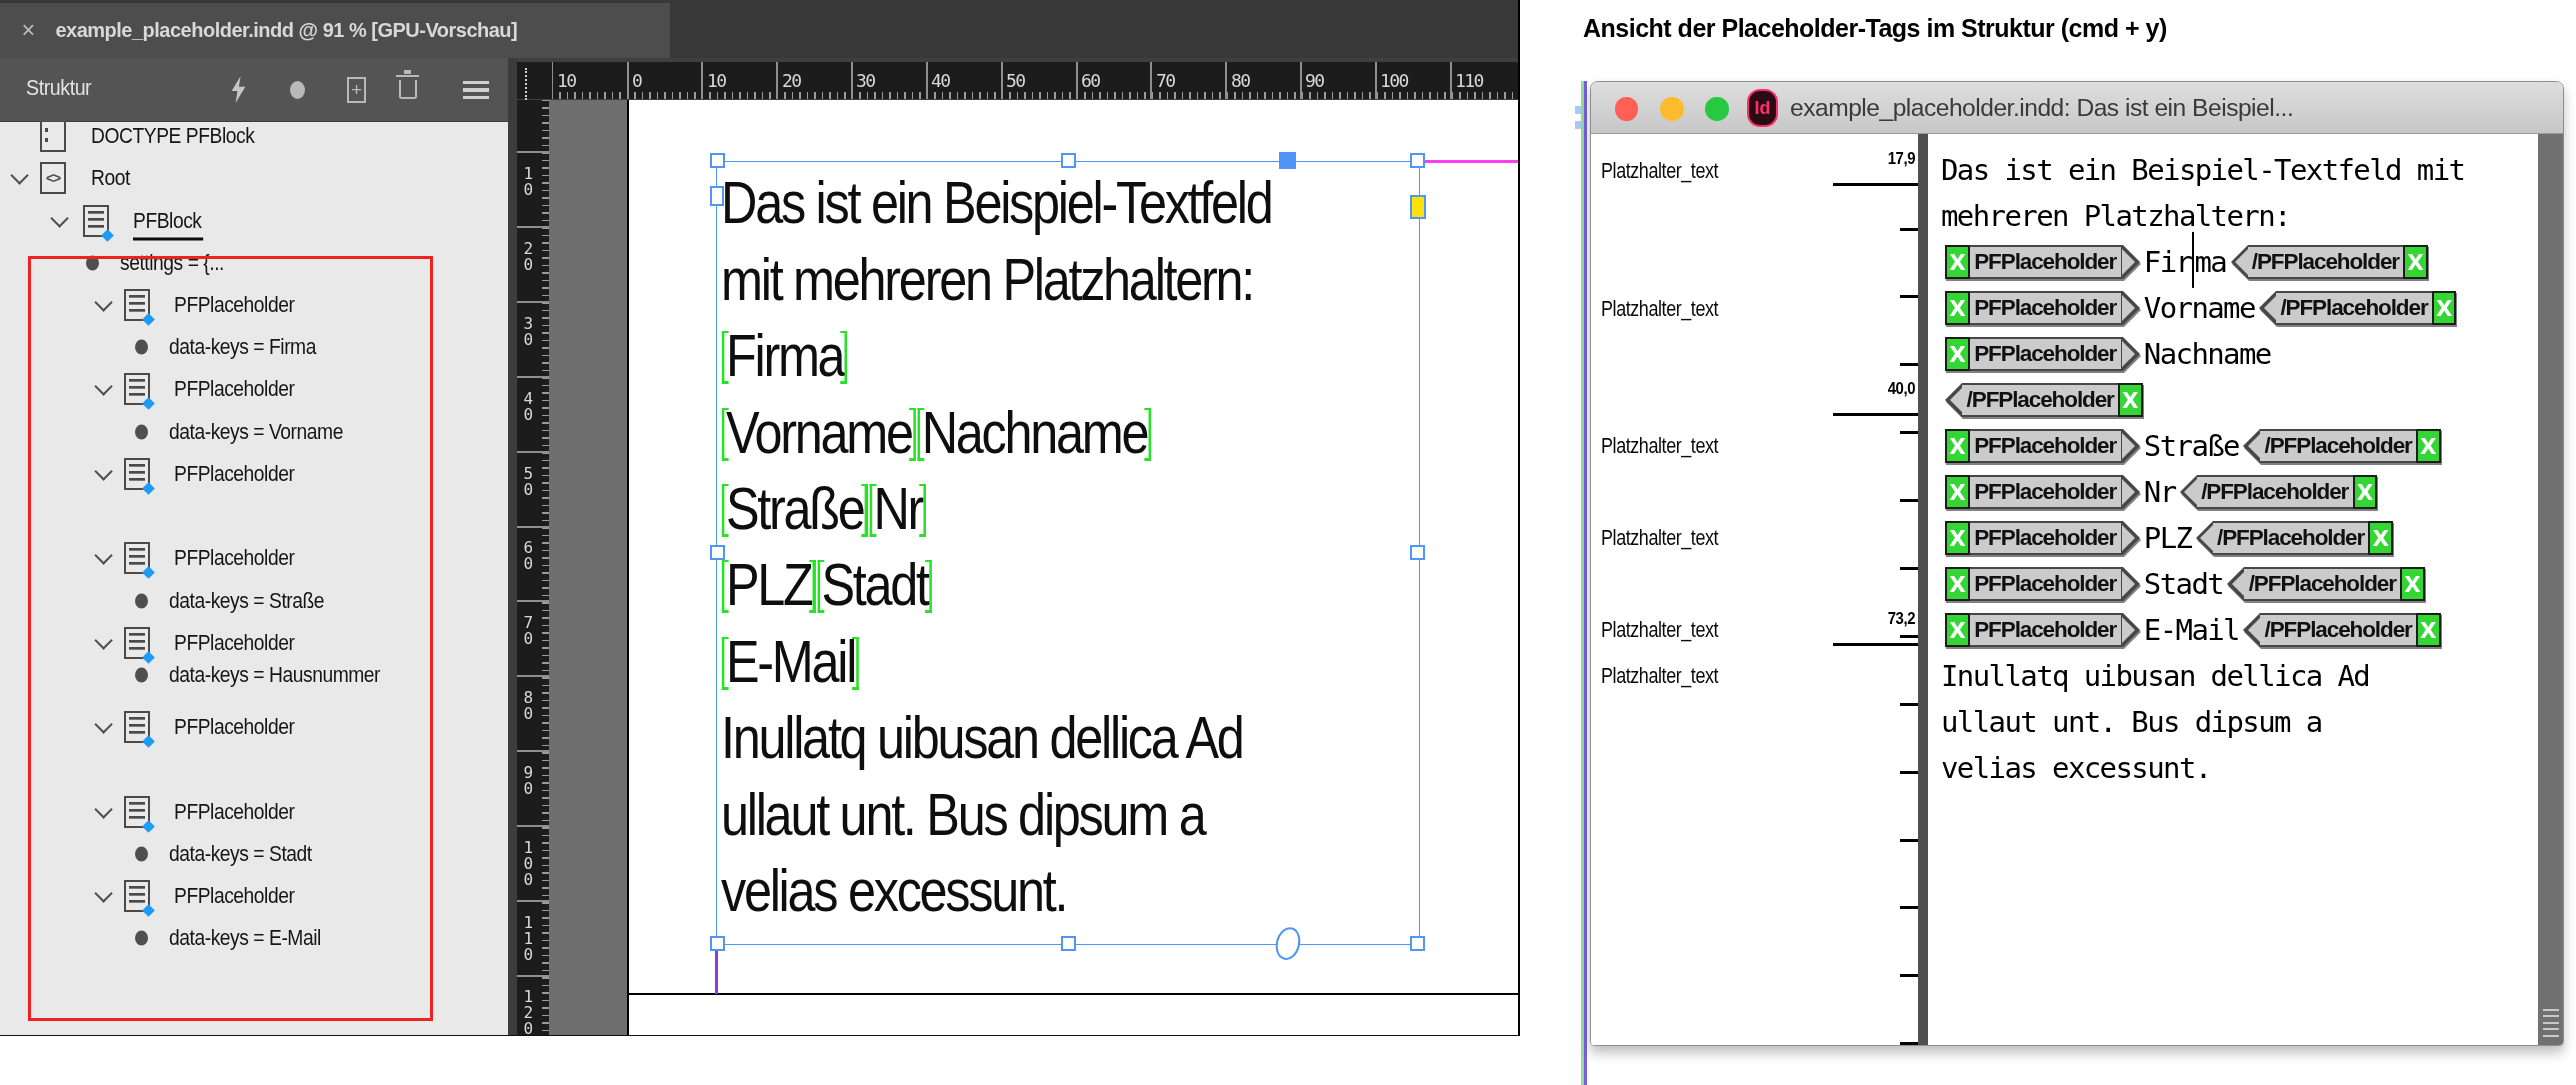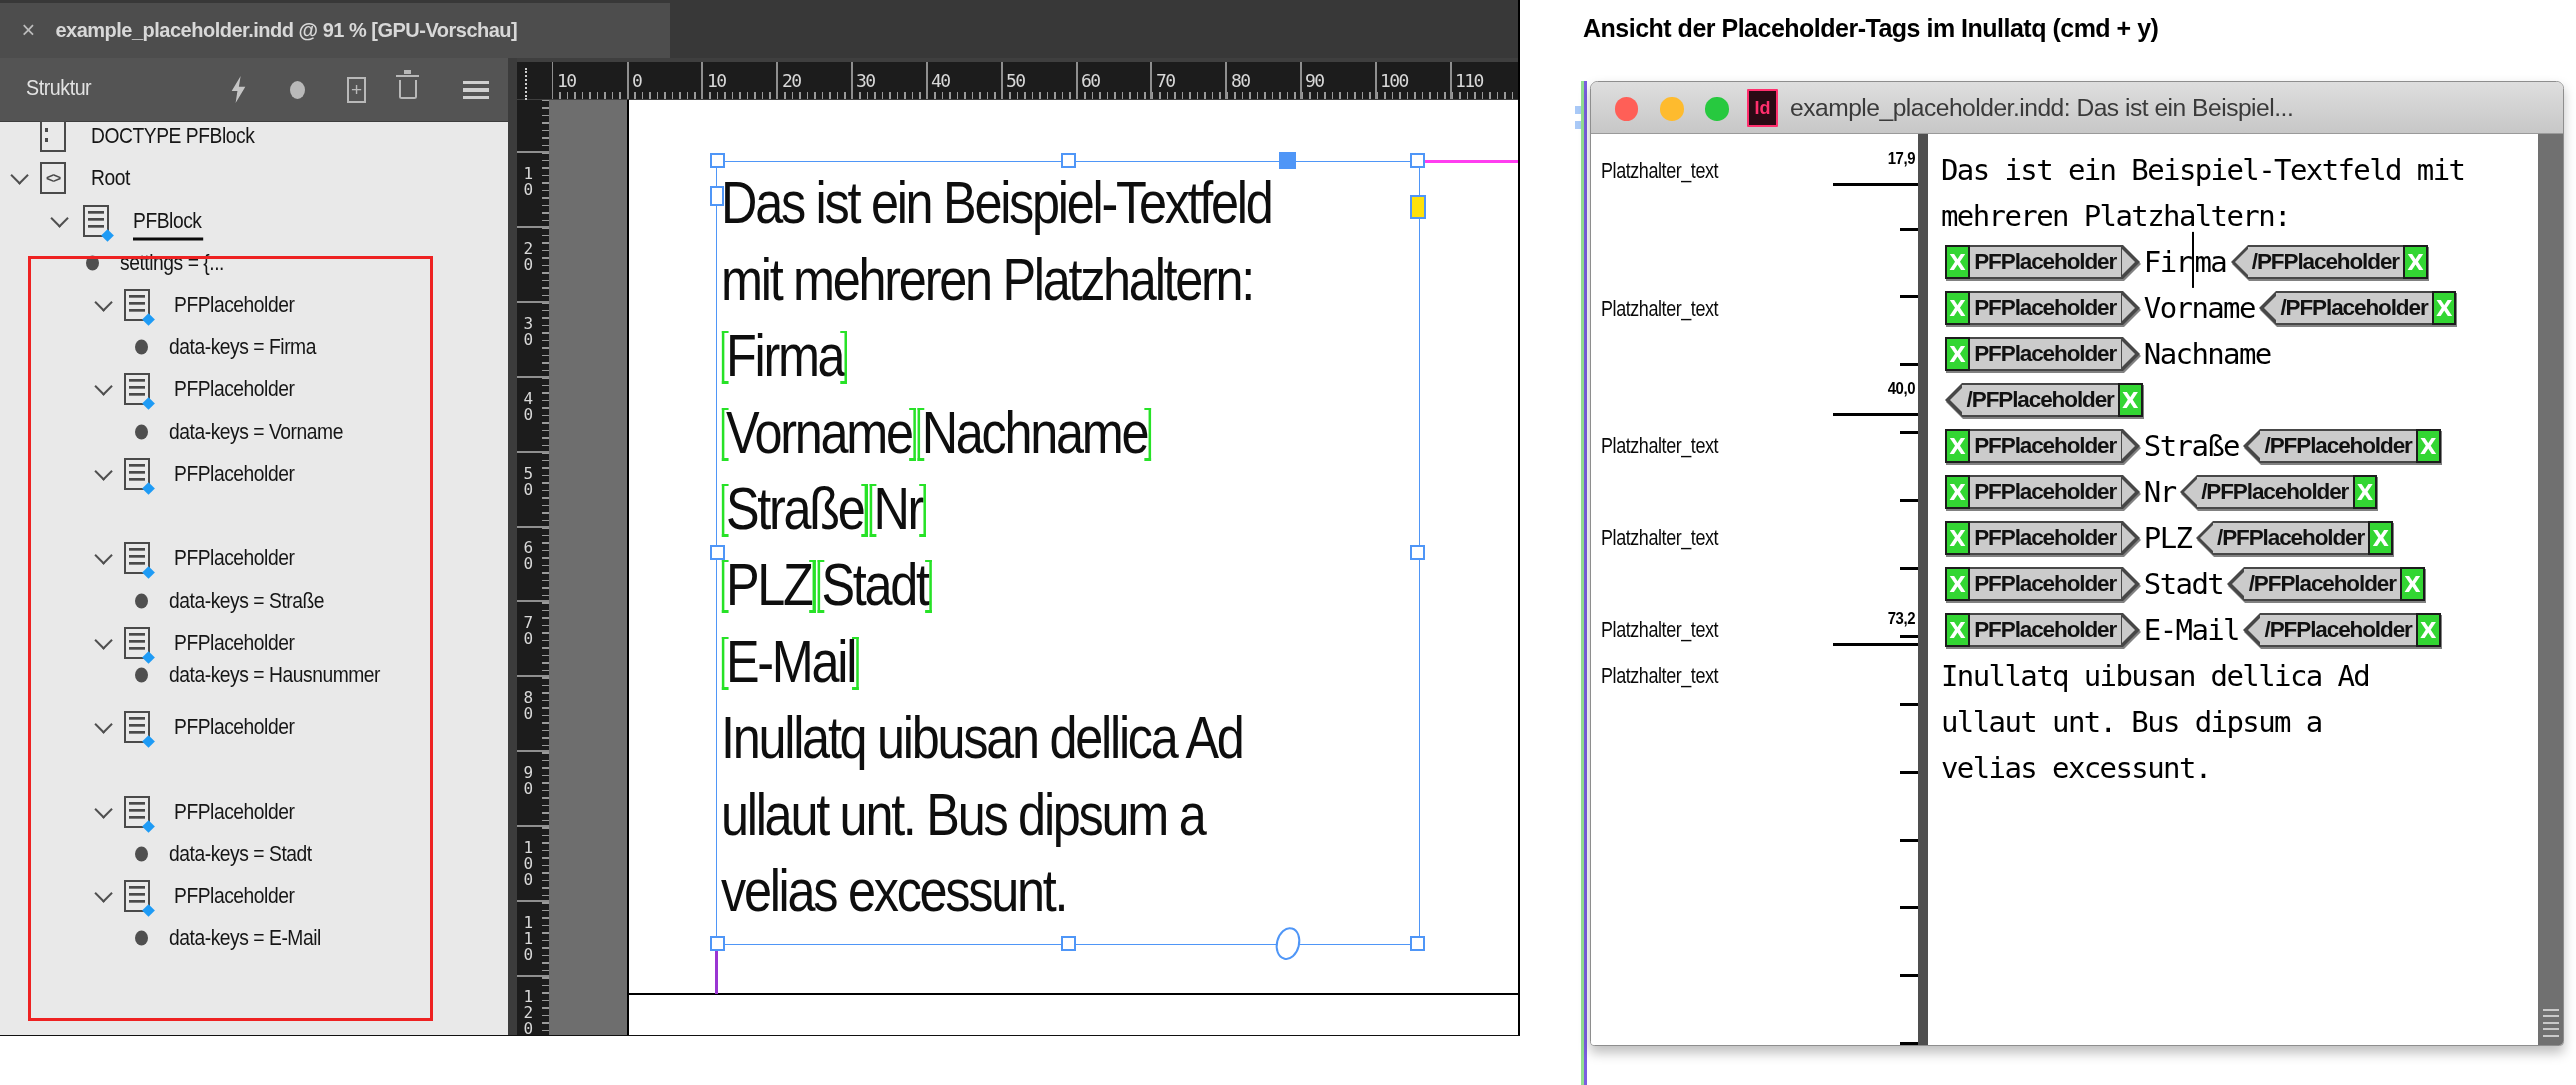--- a/index.html
+++ b/index.html
@@ -106,21 +106,21 @@
   #story-window{left:1590px;top:81px;width:974px;height:965px;background:#fff;
                 border:1.1px solid #8e8e8e;border-radius:7.5px 7.5px 4.3px 4.3px;box-sizing:border-box;
                 box-shadow:0 6.4px 11.8px rgba(0,0,0,.25);overflow:hidden;}
   #story-titlebar{left:0;top:0;width:100%;height:52px;background:linear-gradient(#dedede,#c7c7c7);
                   border-bottom:1.6px solid #9a9a9a;box-sizing:border-box;}
   .tl{position:absolute;top:15px;width:23.5px;height:23.5px;border-radius:50%;}
   #tl-red{left:23.5px;background:#ff5f57;}
   #tl-yellow{left:69px;background:#febb2e;}
   #tl-green{left:114px;background:#27c93f;}
   #id-icon{position:absolute;left:156px;top:7px;width:31px;height:38px;background:#2a0a14;border:2.1px solid #ff2f6d;
-           border-radius:1px;box-sizing:border-box;display:flex;align-items:center;justify-content:center;
+           border-radius:13px;box-sizing:border-box;display:flex;align-items:center;justify-content:center;
            color:#ff2f6d;font-weight:bold;font-size:18px;}
   #story-title{position:absolute;left:199px;top:11.8px;font-size:24.6px;color:#3a3a3a;letter-spacing:-0.5px;white-space:nowrap;text-align:center;}
   #story-content{left:0;top:52px;right:0;bottom:0;background:#fff;overflow:hidden;}
   #se-divider{left:327px;top:0;width:9.6px;height:100%;background:#4f4f4f;}
   .se-tick{position:absolute;left:309px;width:18px;height:2.7px;background:#000;}
   .se-label{position:absolute;left:9.6px;font-size:21.4px;letter-spacing:-0.5px;color:#0a0a0a;white-space:nowrap;
             transform:scaleX(.84);transform-origin:0 50%;}
   .se-depth{position:absolute;width:80px;left:244px;text-align:right;font-size:16.6px;font-weight:bold;
             color:#000;transform:scaleX(.9);transform-origin:100% 50%;letter-spacing:-0.5px;}
   .se-under{position:absolute;left:242px;width:85px;height:2.7px;background:#000;}
@@ -381,21 +381,21 @@
           <div class="handle" style="left:344px;top:774px;"></div>
           <div class="handle" style="left:693px;top:774px;"></div>
           <div class="handle-yellow" style="left:693px;top:33px;"></div>
           <div class="inport" style="left:-7.5px;top:23.5px;"></div>
           <div class="outport" style="left:559px;top:765px;"></div>
         </div>
       </div>
     </div>
   </div>
 
-  <div class="abs" id="annotation-heading">Ansicht der Placeholder-Tags im Inullatq (cmd + y)</div>
+  <div class="abs" id="annotation-heading">Ansicht der Placeholder-Tags im Struktur (cmd + y)</div>
 
   <div class="abs" id="edge-green"></div>
   <div class="abs" id="edge-purple"></div>
   <div class="abs edge-dash" style="top:106px;"></div>
   <div class="abs edge-dash" style="top:121px;"></div>
 
   <div class="abs" id="story-window">
     <div class="abs" id="story-titlebar">
       <div class="tl" id="tl-red"></div>
       <div class="tl" id="tl-yellow"></div>

